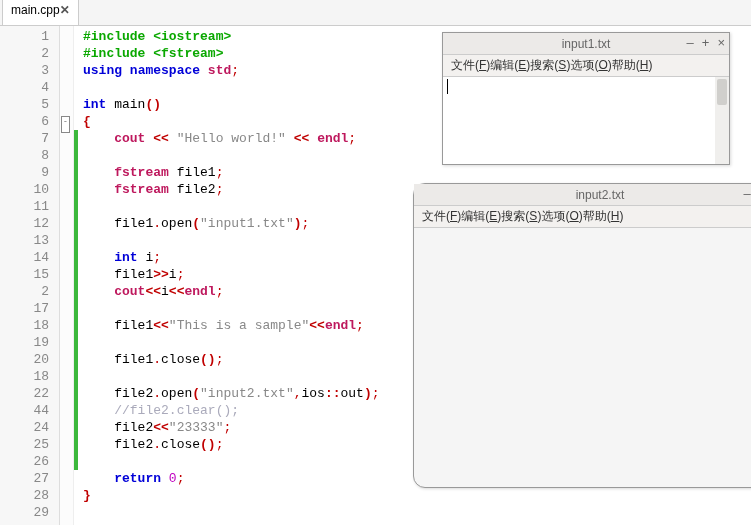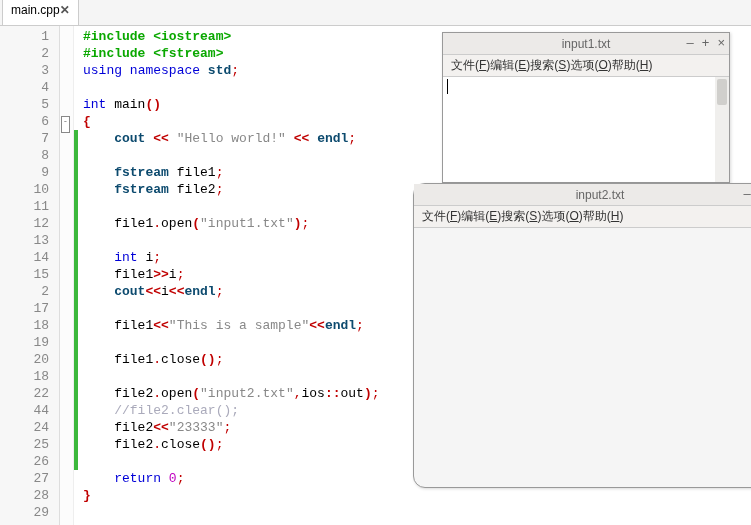--- a/index.html
+++ b/index.html
@@ -18,44 +18,44 @@
   .fold-col div { height: 17px; position: relative; }
   .fold-box { position: absolute; left: 1px; top: 3px; width: 9px; height: 9px; border: 1px solid #888; background: #fff; font-size: 8px; line-height: 7px; text-align: center; color: #555; }
   .change-col { width: 5px; background: #fff; padding-top: 2px; }
   .change-col div { height: 17px; }
   .change-col .changed { background: #3cb83c; width: 4px; }
   .code { flex: 1; padding-top: 2px; padding-left: 4px; white-space: pre; }
   .code div.line { height: 17px; line-height: 17px; }
   
   
   .pp { color: #0aa800; font-weight: bold; }
-  .kw { color: #0000d8; font-weight: normal; }
+  .kw { color: #0000d8; font-weight: bold; }
   .id { color: #000; }
   .str { color: #888; }
   .num { color: #c000c0; }
   .op { color: #c00000; font-weight: bold; }
   .pun { color: #c00000; }
   .br { color: #c00000; font-weight: bold; }
   .cm { color: #aab; }
-  .ns { color: #0c4a6e; font-weight: bold; }
+  .ns { color: #be185d; font-weight: bold; }
   
   
   .window { position: absolute; border: 1px solid #999; background: #f5f5f5; font-family: sans-serif; font-size: 12px; box-shadow: 1px 1px 3px rgba(0,0,0,0.15); }
   .titlebar { height: 22px; display: flex; align-items: center; justify-content: center; position: relative; background: #eceae8; border-bottom: 1px solid #ccc; color: #666; }
   .winbtns { position: absolute; right: 4px; top: 3px; display: flex; gap: 8px; color: #666; }
   .winbtns span { cursor: pointer; font-size: 13px; line-height: 14px; }
   .menubar { height: 22px; display: flex; align-items: center; padding: 0 8px; border-bottom: 1px solid #ccc; background: #f3f1ef; }
   .menubar span { color: #333; cursor: pointer; }
   .menubar u { text-decoration: underline; }
   .textarea { background: #fff; height: calc(100% - 44px); padding: 2px 4px; font-family: "Consolas", monospace; font-size: 13px; color: #000; position: relative; border-right: 14px solid #f0efed; }
   .textarea .cursor-line { display: block; }
   .caret { display: inline-block; border-left: 1px solid #000; height: 15px; vertical-align: text-bottom; }
   .scrollthumb { position: absolute; right: -12px; top: 2px; width: 10px; height: 26px; background: #d0cfcc; border-radius: 2px; }
   
-  #win1 { left: 442px; top: 32px; width: 288px; height: 151px; }
+  #win1 { left: 442px; top: 32px; width: 288px; height: 133px; }
   #win2 { left: 413px; top: 183px; width: 374px; height: 305px; border-radius: 12px; }
 </style>
 </head>
 <body>
 
 <div class="tabbar">
   <div class="tab">
     <span>main.cpp</span>
     <span class="close">✕</span>
   </div>

